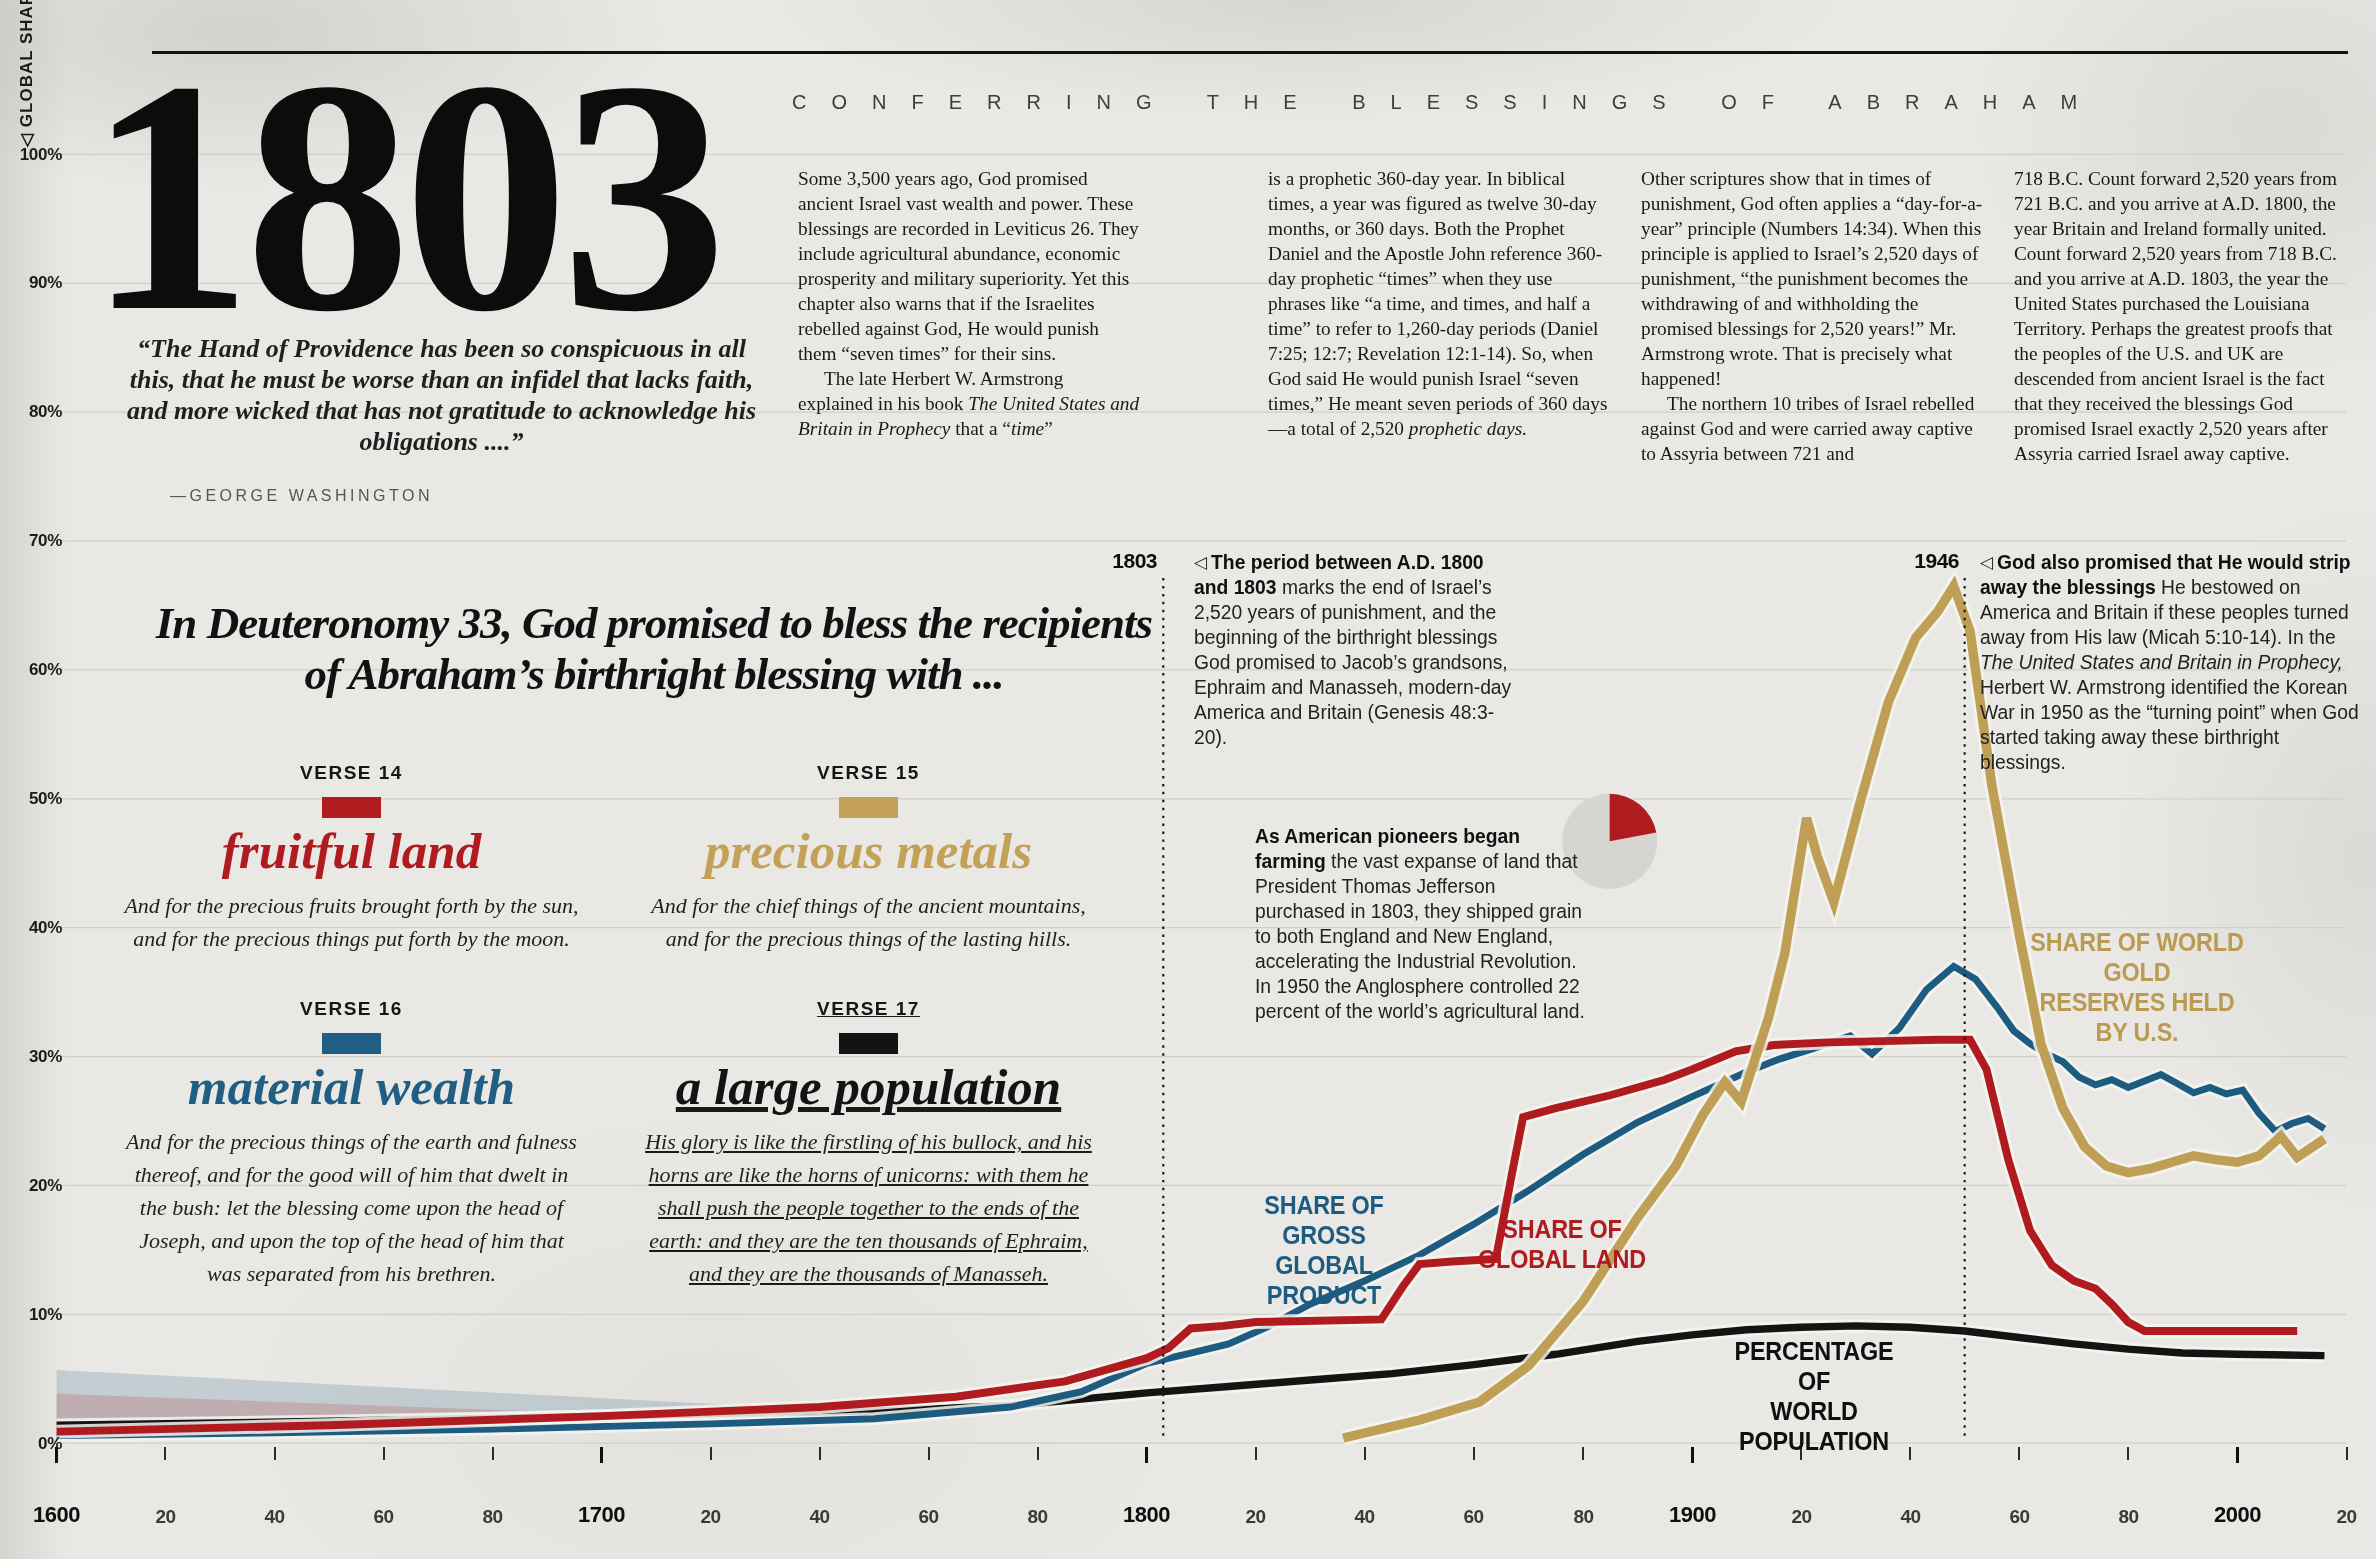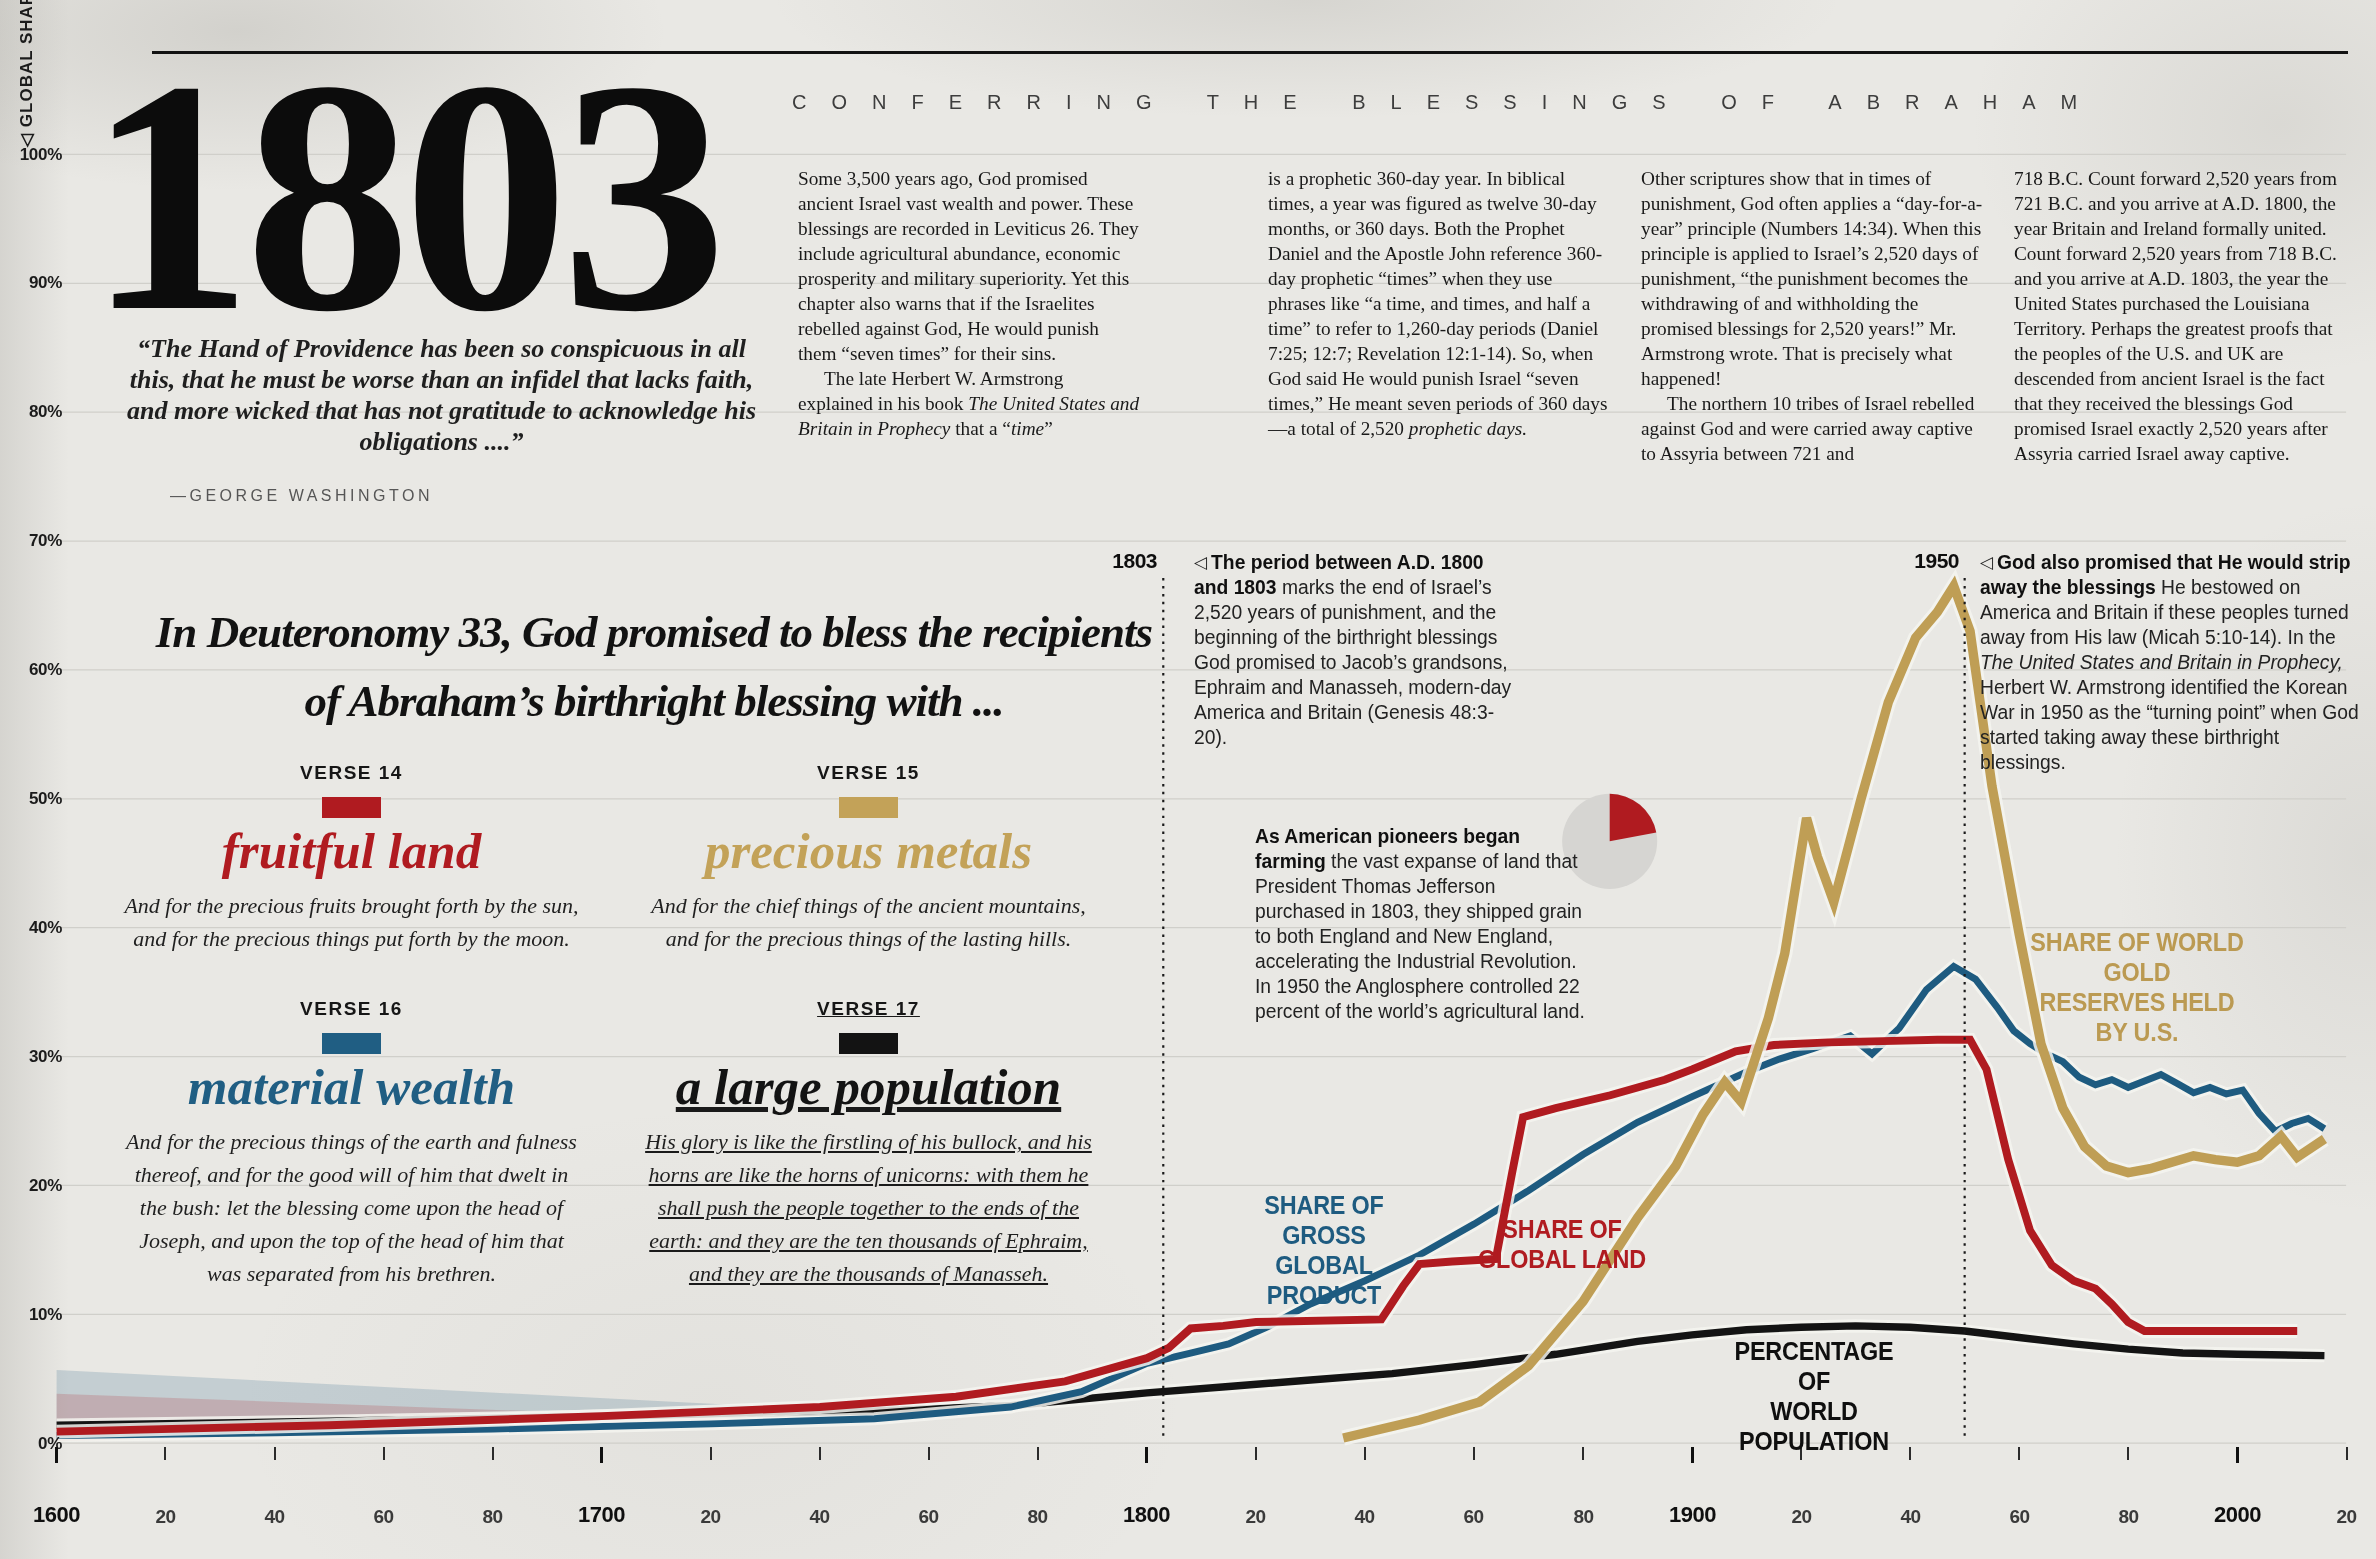--- a/index.html
+++ b/index.html
@@ -28,21 +28,21 @@
     font-weight:700;font-style:italic;color:#1f1f1f;}
   #quote-attr{left:170px;top:487px;font-family:"Liberation Sans",sans-serif;font-size:16px;
     letter-spacing:3.5px;color:#565656;}
   
   .col{position:absolute;top:166px;width:343px;font-size:19.3px;line-height:25px;color:#191919;text-align:left;}
   .col p{margin:0;}
   .col p + p{text-indent:26px;}
   .i{font-style:italic;}
   .b{font-weight:700;}
   
-  #deut{left:139px;top:598px;width:1030px;text-align:center;font-size:45px;line-height:69px;
+  #deut{left:139px;top:598px;width:1030px;text-align:center;font-size:45px;line-height:51px;
     font-weight:700;font-style:italic;letter-spacing:-1px;color:#121212;}
   
   .verse{position:absolute;width:455px;text-align:center;}
   .vlabel{font-family:"Liberation Sans",sans-serif;font-size:19px;font-weight:700;
     letter-spacing:1.5px;color:#161616;}
   .vswatch{width:59px;height:21px;margin:13px auto 0;}
   .vtitle{font-size:51px;line-height:59px;font-weight:700;font-style:italic;margin-top:4px;}
   .vbody{font-size:22px;line-height:33px;font-style:italic;color:#1f1f1f;margin:8px auto 0;max-width:457px;}
   
   .ann{position:absolute;font-family:"Liberation Sans",sans-serif;font-size:19.3px;
@@ -213,21 +213,21 @@
         <div class="vtitle" style="color: rgb(19, 19, 19);">a large population</div>
         <div class="vbody">His glory is like the firstling of his bullock, and his horns are like the horns of unicorns: with them he shall push the people together to the ends of the earth: and they are the ten thousands of Ephraim, and they are the thousands of Manasseh.</div>
       </div>
     </div>
 
   <div class="ann" id="ann-1803" style="left:1194px;top:550px;width:329px;"><span class="marker">◁</span><span class="b">The period between A.D. 1800 and 1803 </span><span>marks the end of Israel’s 2,520 years of punishment, and the beginning of the birthright blessings God promised to Jacob’s grandsons, Ephraim and Manasseh, modern-day America and Britain (Genesis 48:3-20).</span></div>
   <div class="ann" id="ann-1950" style="left:1980px;top:550px;width:390px;"><span class="marker">◁</span><span class="b">God also promised that He would strip away the blessings </span><span>He bestowed on America and Britain if these peoples turned away from His law (Micah 5:10-14). In the </span><span class="i">The United States and Britain in Prophecy,</span><span> Herbert W. Armstrong identified the Korean War in 1950 as the “turning point” when God started taking away these birthright blessings.</span></div>
   <div class="ann" id="ann-pioneers" style="left:1255px;top:824px;width:333px;"><span class="b">As American pioneers began farming </span><span>the vast expanse of land that President Thomas Jefferson purchased in 1803, they shipped grain to both England and New England, accelerating the Industrial Revolution. In 1950 the Anglosphere controlled 22 percent of the world’s agricultural land.</span></div>
 
   <div class="mlabel" style="left:1068px;top:549px;">1803</div>
-  <div class="mlabel" style="left:1870px;top:549px;">1950</div>
+  <div class="mlabel" style="left:1870px;top:549px;">1946</div>
 
   <div class="slabel" style="left:1215px;top:1190px;width:218px;color:#1e5b80;">SHARE OF GROSS
 GLOBAL PRODUCT</div>
   <div class="slabel" style="left:1453px;top:1214px;width:218px;color:#b01b20;">SHARE OF
 GLOBAL LAND</div>
   <div class="slabel" style="left:2018px;top:927px;width:238px;color:#bb9a52;">SHARE OF WORLD GOLD
 RESERVES HELD BY U.S.</div>
   <div class="slabel" style="left:1705px;top:1336px;width:218px;color:#0f0f0f;">PERCENTAGE OF
 WORLD POPULATION</div>
 </div>

